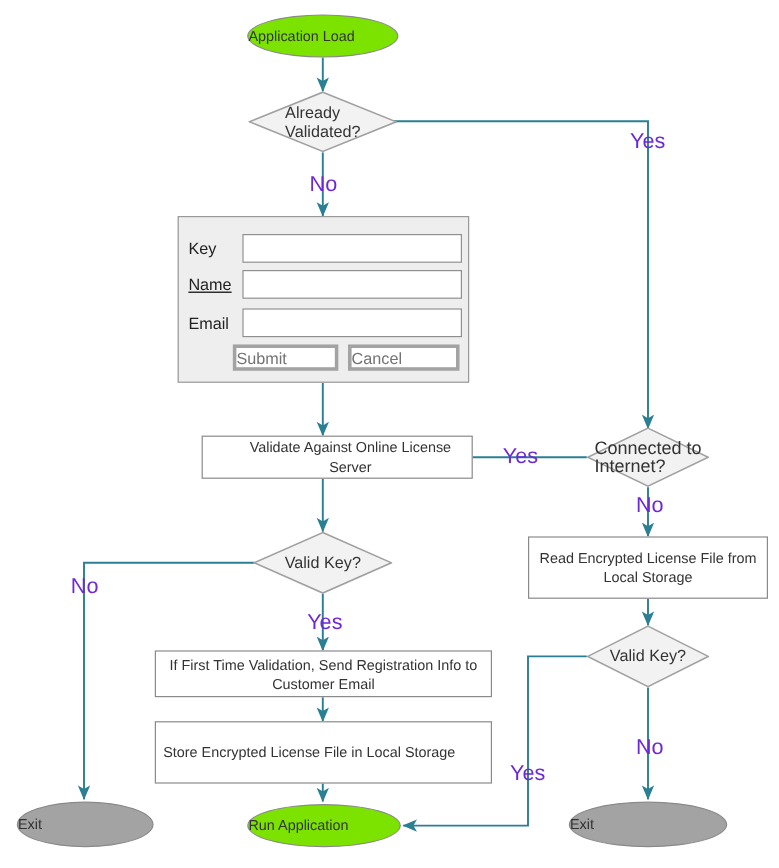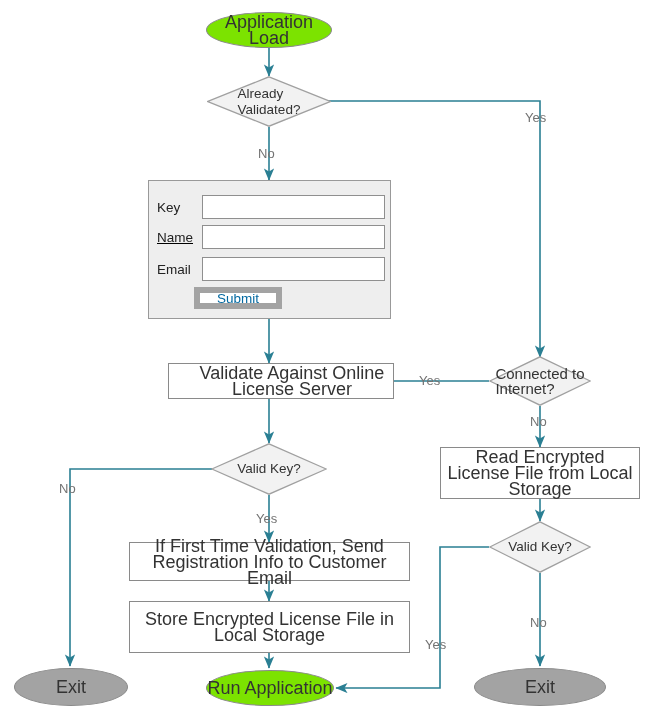--- a/index.html
+++ b/index.html
@@ -22,24 +22,23 @@
     left: 0;
     top: 0;
     width: 649px;
     height: 723px;
   }
   .node {
     position: absolute;
     box-sizing: border-box;
     display: flex;
     align-items: center;
-    justify-content: center;
     text-align: center;
     color: #333333;
-    font-size: 18px;
+    font-size: 12px;
     line-height: 16px;
     z-index: 3;
   }
   
   .ellipse {
     border-radius: 50%;
     border: 1px solid #8a8a8a;
   }
   .ellipse.start  { background: #7CE300; }
   .ellipse.run    { background: #7CE300; }
@@ -71,23 +70,23 @@
   
   .process {
     background: #ffffff;
     border: 1px solid #8a8a8a;
     padding: 0 6px;
   }
 
   
   .edge-label {
     position: absolute;
-    font-size: 13px;
+    font-size: 18px;
     line-height: 15px;
-    color: #737373;
+    color: #6d28d9;
     z-index: 4;
     background: transparent;
     white-space: nowrap;
   }
 
   
   .form-panel {
     position: absolute;
     background: #eeeeee;
     border: 1px solid #999999;
@@ -106,27 +105,27 @@
     white-space: nowrap;
   }
   .form-input {
     background: #ffffff;
     border: 1px solid #8f8f8f;
     box-sizing: border-box;
   }
   .form-btn {
     position: absolute;
     background: #ffffff;
-    border: 6px solid #a3a3a3;
-    box-sizing: border-box;
-    display: flex;
-    align-items: center;
-    justify-content: center;
+    border: 3px solid #a3a3a3;
+    box-sizing: border-box;
+    display: flex;
+    align-items: center;
+    justify-content: flex-start;
     font-size: 13.5px;
-    color: #0369a1;
+    color: #737373;
   }
 </style>
 </head>
 <body>
 
 <div id="canvas">
 
   <svg id="edges" viewBox="0 0 649 723" xmlns="http://www.w3.org/2000/svg">
     <defs>
       <marker id="arrow" markerWidth="9" markerHeight="9" refX="7.2" refY="3.2" orient="auto" markerUnits="strokeWidth">
@@ -194,20 +193,23 @@
     </div>
 
     <div class="form-row" style="left:8px; top:76px; width:228px; height:24px;">
       <span class="form-label" style="width:45px;">Email</span>
       <input class="form-input" type="text" style="width: 183px; height: 24px;" placeholder="">
     </div>
 
     <div class="form-btn" style="left:45px; top:106px; width:88px; height:22px;">
       <span>Submit</span>
     </div>
+    <div class="form-btn" style="left:141px; top:106px; width:93px; height:22px;">
+      <span>Cancel</span>
+    </div>
   </div>
 
   <div class="node process" style="left:168px; top:363px; width:226px; height:36px;padding-left:28px;">
     <span>Validate Against Online License Server</span>
   </div>
 
   <div class="diamond-wrap" style="left:211px; top:443px; width:116px; height:52px;">
     <svg class="diamond-shape" viewBox="0 0 116 52" preserveAspectRatio="none">
       <polygon points="58,0.8 115.2,26 58,51.2 0.8,26" fill="#F2F2F2" stroke="#A0A0A0" stroke-width="1.3"></polygon>
     </svg>

